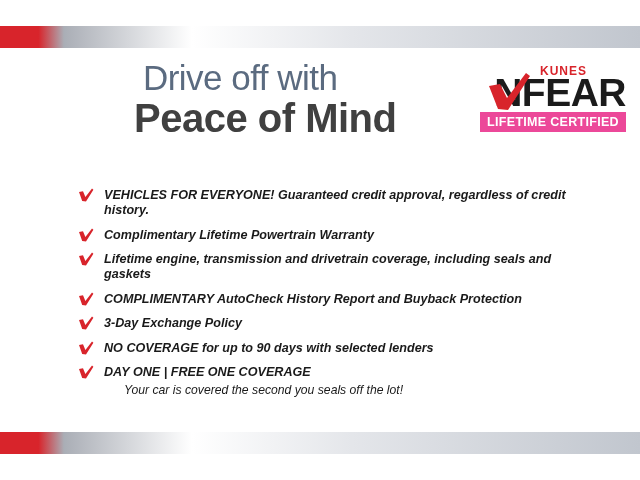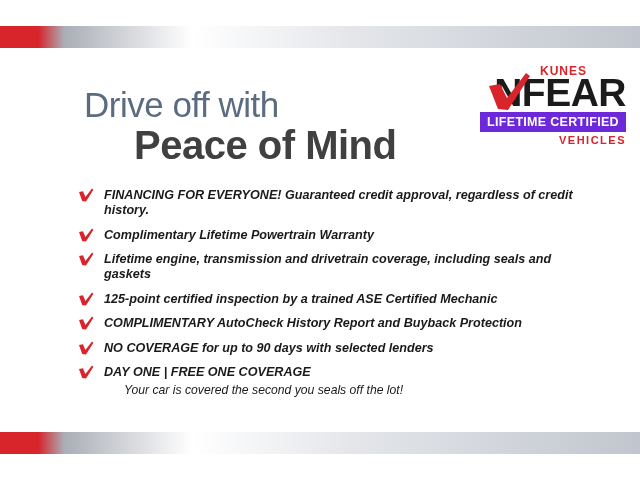--- a/index.html
+++ b/index.html
@@ -57,21 +57,22 @@
     width: 640px;
     background: #fff;
   }
   .edge-top { top: 0; height: 26px; }
   .edge-bottom { top: 454px; height: 26px; }
 
   
   .headline {
     position: absolute;
     left: 84px;
-    top: 86px;
+    top: 59px;
+    text-align: center;
   }
   .headline .line1 {
     font-size: 35px;
     color: #5b6b80;
     font-weight: normal;
     letter-spacing: -0.5px;
     line-height: 38px;
   }
   .headline .line2 {
     font-size: 40px;
@@ -120,21 +121,21 @@
     top: 10px;
     width: 46px;
     height: 40px;
   }
   .logo-lifetime {
     position: absolute;
     top: 50px;
     left: 0;
     width: 146px;
     height: 20px;
-    background: #6d28d9;
+    background: #ec4899;
     color: #ffffff;
     font-size: 12.5px;
     font-weight: bold;
     letter-spacing: 0.3px;
     text-align: center;
     line-height: 20px;
   }
   .logo-vehicles {
     position: absolute;
     top: 72px;
@@ -201,61 +202,60 @@
 
   <div class="logo">
     <div class="logo-kunes">KUNES</div>
     <div class="logo-nofear">
       <span>N</span><span>FEAR</span>
     </div>
     <svg class="logo-check" viewBox="0 0 46 40">
       <path d="M3 14 L14 12 L21 26 L40 1 L44 4 L22 38 L12 37 Z" fill="#d8242b"></path>
     </svg>
     <div class="logo-lifetime">LIFETIME CERTIFIED</div>
-    <div class="logo-vehicles">VEHICLES</div>
   </div>
 
   <div class="bullets">
 
     <div class="bullet">
       <svg class="tick" viewBox="0 0 16 14">
           <path d="M1 4 L5 3.2 L7.4 9 L14 0.6 L15.4 1.8 L8 13.4 L4.2 13 Z" fill="#d8242b"></path>
         </svg>
-      <b>FINANCING FOR EVERYONE!</b><span class="reg"> Guaranteed credit approval, regardless of credit history.</span>
+      <b>VEHICLES FOR EVERYONE!</b><span class="reg"> Guaranteed credit approval, regardless of credit history.</span>
     </div>
 
     <div class="bullet">
       <svg class="tick" viewBox="0 0 16 14">
           <path d="M1 4 L5 3.2 L7.4 9 L14 0.6 L15.4 1.8 L8 13.4 L4.2 13 Z" fill="#d8242b"></path>
         </svg>
       <b>Complimentary Lifetime Powertrain Warranty</b><span class="reg"></span>
     </div>
 
     <div class="bullet">
       <svg class="tick" viewBox="0 0 16 14">
           <path d="M1 4 L5 3.2 L7.4 9 L14 0.6 L15.4 1.8 L8 13.4 L4.2 13 Z" fill="#d8242b"></path>
         </svg>
       <b>Lifetime</b><span class="reg"> engine, transmission and drivetrain coverage, including seals and gaskets</span>
     </div>
 
 
-    <div class="bullet">
-      <svg class="tick" viewBox="0 0 16 14">
-          <path d="M1 4 L5 3.2 L7.4 9 L14 0.6 L15.4 1.8 L8 13.4 L4.2 13 Z" fill="#d8242b"></path>
-        </svg>
-      <b>125-point certified inspection</b><span class="reg"> by a trained ASE Certified Mechanic</span>
-    </div>
 
     <div class="bullet">
       <svg class="tick" viewBox="0 0 16 14">
           <path d="M1 4 L5 3.2 L7.4 9 L14 0.6 L15.4 1.8 L8 13.4 L4.2 13 Z" fill="#d8242b"></path>
         </svg>
       <b>COMPLIMENTARY</b><span class="reg"> AutoCheck History Report and Buyback Protection</span>
     </div>
 
+    <div class="bullet">
+      <svg class="tick" viewBox="0 0 16 14">
+          <path d="M1 4 L5 3.2 L7.4 9 L14 0.6 L15.4 1.8 L8 13.4 L4.2 13 Z" fill="#d8242b"></path>
+        </svg>
+      <b>3-Day Exchange Policy</b><span class="reg"></span>
+    </div>
 
     <div class="bullet">
       <svg class="tick" viewBox="0 0 16 14">
           <path d="M1 4 L5 3.2 L7.4 9 L14 0.6 L15.4 1.8 L8 13.4 L4.2 13 Z" fill="#d8242b"></path>
         </svg>
       <b>NO COVERAGE</b><span class="reg"> for up to 90 days with selected lenders</span>
     </div>
 
     <div class="bullet">
       <svg class="tick" viewBox="0 0 16 14">

